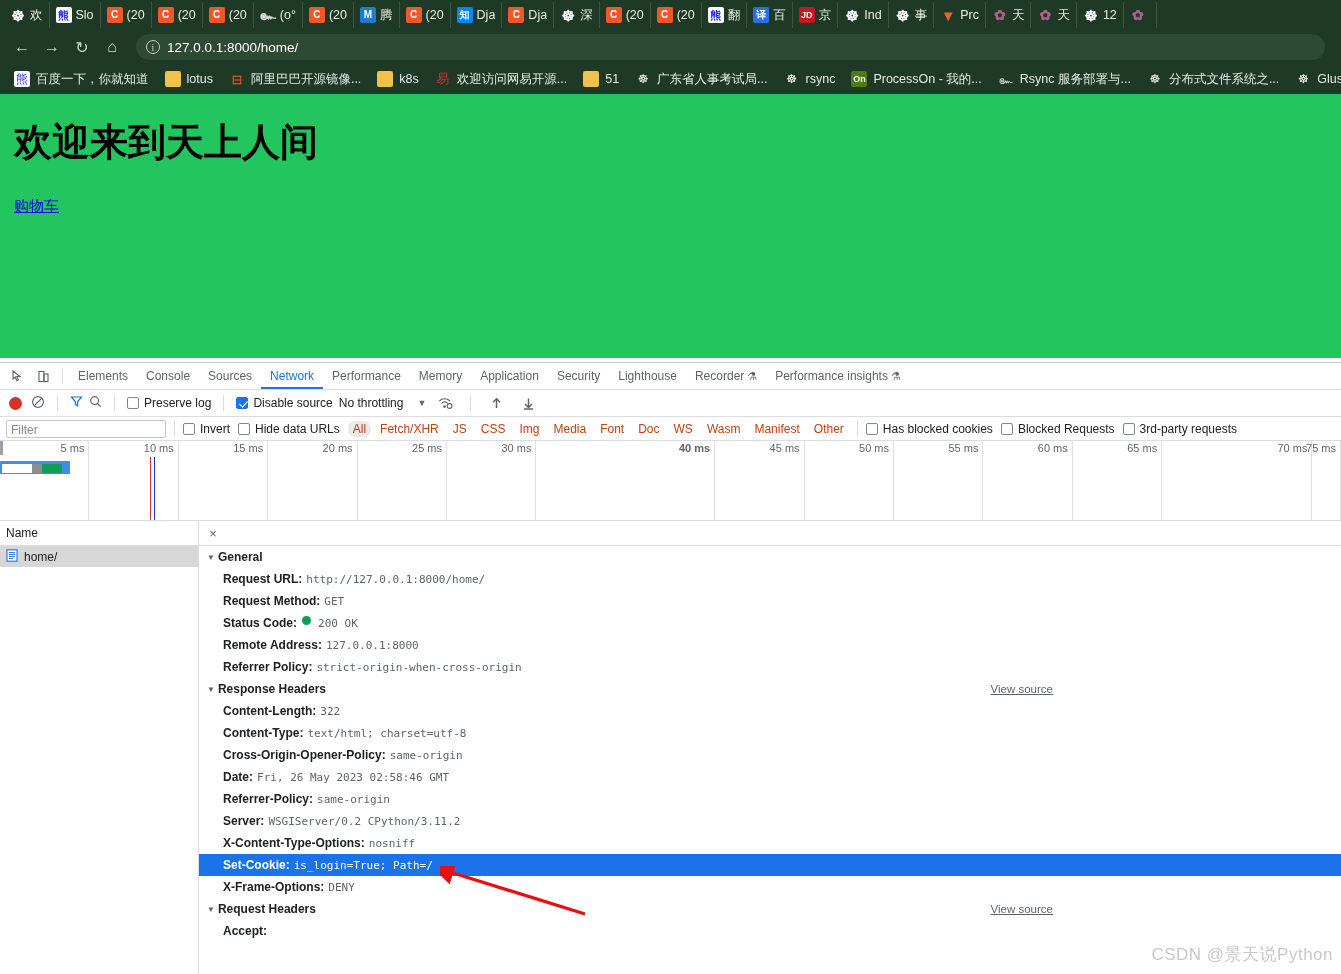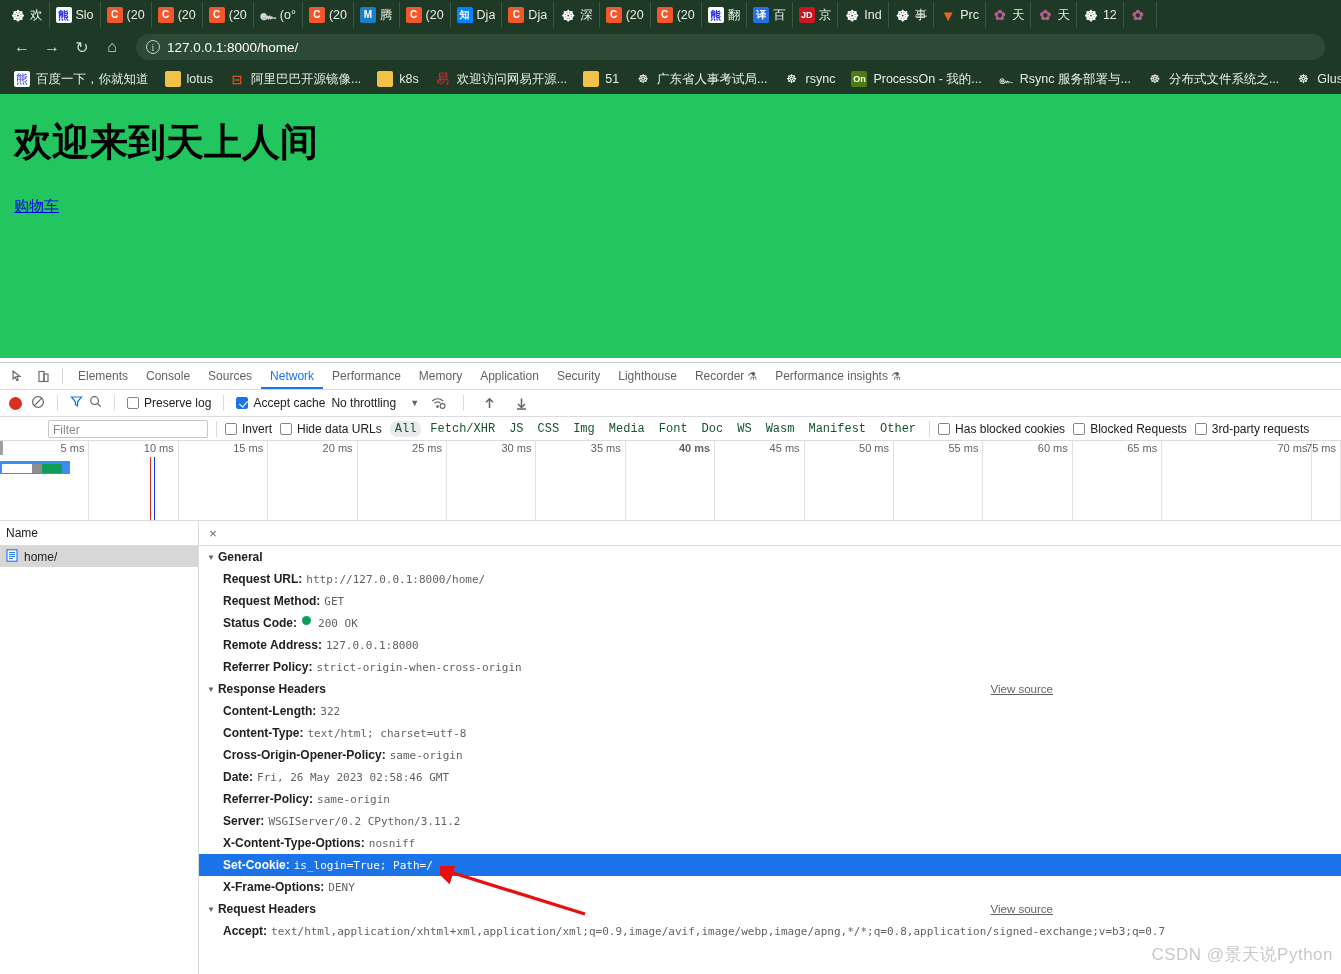--- a/index.html
+++ b/index.html
@@ -150,24 +150,24 @@
   .caret-dn { font-size: 9px; color:#5f6368; }
 
   .dt-filterbar {
     height: 24px; display:flex; align-items:center;
     padding: 0 6px; gap: 8px; border-bottom: 1px solid #dadce0;
     flex: 0 0 24px;
   }
   .filter-input {
     width: 160px; height: 18px; border: 1px solid #c6c6c6;
     background:#fff; font-size: 12px; color:#8a8a8a;
-    padding: 0 4px; line-height: 18px; border-radius: 2px; margin-left: 42px;
+    padding: 0 4px; line-height: 18px; border-radius: 2px;
   }
   .vsep { width:1px; height:16px; background:#dadce0; }
-  .type-chip { font-size: 12px; color:#14532d; padding: 1px 5px; border-radius:7px; white-space:nowrap;font-family:Liberation Mono, monospace;}
+  .type-chip { font-size: 12px; color:#c2410c; padding: 1px 5px; border-radius:7px; white-space:nowrap;}
   .type-chip.sel { background: #e8eaed; }
 
   .dt-overview {
     height: 80px; position: relative; border-bottom: 1px solid #dadce0;
     flex: 0 0 80px; background:#fff; overflow:hidden;
   }
   .ov-ruler { position:absolute; left:0; right:0; top:0; height:80px; }
   .ov-tick {
     position:absolute; top:0; height: 80px;
     border-right: 1px solid #e0e0e0;
@@ -507,21 +507,21 @@
           </svg>
       </div>
       <div class="dt-sep"></div>
       <label class="tb-item">
         <span class="cb" id="cb-preserve"></span>
         <span>Preserve log</span>
       </label>
       <div class="dt-sep"></div>
       <label class="tb-item">
         <span class="cb checked" id="cb-cache"></span>
-        <span>Accept cache</span>
+        <span>Disable source</span>
       </label>
       <div class="tb-item" style="gap:14px;">
         <span>No throttling</span>
         <span class="caret-dn">▼</span>
       </div>
       <div class="dt-iconbtn">
         <svg width="15" height="14" viewBox="0 0 15 14">
             <path d="M1.3 5 A7.5 7.5 0 0 1 12 5" fill="none" stroke="#5f6368" stroke-width="1.2"></path>
             <path d="M3.4 7.4 A4.6 4.6 0 0 1 9.6 7.4" fill="none" stroke="#5f6368" stroke-width="1.2"></path>
             <circle cx="6.5" cy="10.6" r="1.3" fill="#5f6368"></circle>
@@ -597,23 +597,20 @@
           </div>
           <div class="ov-tick" style="left: 268.2px; width: 89.4px;">
             <span>20 ms</span>
           </div>
           <div class="ov-tick" style="left: 357.6px; width: 89.4px;">
             <span>25 ms</span>
           </div>
           <div class="ov-tick" style="left: 447px; width: 89.4px;">
             <span>30 ms</span>
           </div>
-          <div class="ov-tick" style="left: 536.4px; width: 89.4px;">
-            <span>35 ms</span>
-          </div>
           <div class="ov-tick" style="left: 625.8px; width: 89.4px; font-weight: bold;">
             <span>40 ms</span>
           </div>
           <div class="ov-tick" style="left: 715.2px; width: 89.4px;">
             <span>45 ms</span>
           </div>
           <div class="ov-tick" style="left: 804.6px; width: 89.4px;">
             <span>50 ms</span>
           </div>
           <div class="ov-tick" style="left: 894px; width: 89.4px;">
@@ -737,21 +734,20 @@
               </div>
             </div>
             <div class="sec-wrap">
               <div class="sec-title">
                 <span class="tri">▼</span>
                 <span>Request Headers</span>
               </div>
               <div class="view-source" style="right: 288px; top: 5px;">View source</div>
               <div class="hdr-row">
                 <span class="hdr-k">Accept:</span>
-                <span class="hdr-v">text/html,application/xhtml+xml,application/xml;q=0.9,image/avif,image/webp,image/apng,*/*;q=0.8,application/signed-exchange;v=b3;q=0.7</span>
               </div>
             </div>
           </div>
       </div>
     </div>
 
   </div>
 
   <svg class="arrow-svg" width="150" height="50" viewBox="0 0 150 50">
     <defs>

